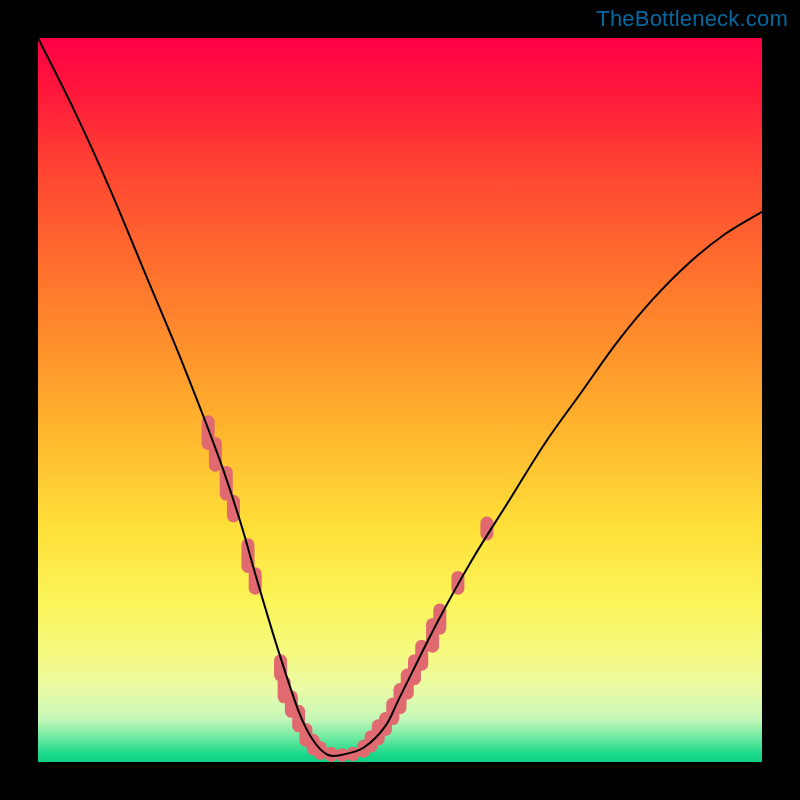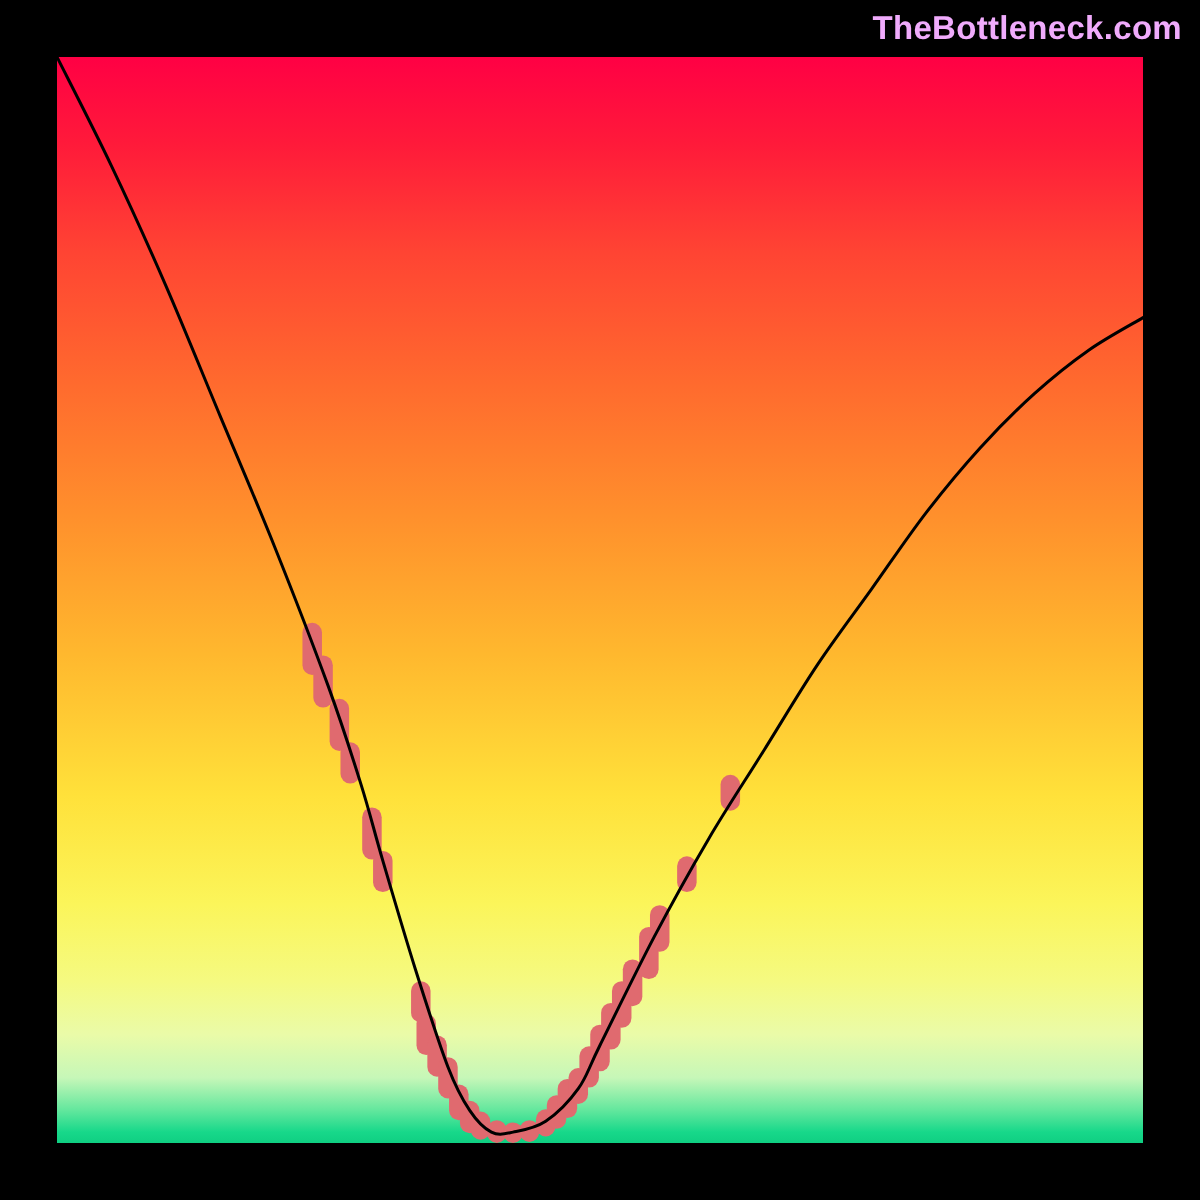--- a/index.html
+++ b/index.html
@@ -49,23 +49,23 @@
   svg.curves {
     position: absolute;
     inset: 0;
     width: 100%;
     height: 100%;
   }
   .watermark {
     position: absolute;
     top: 6px;
     right: 12px;
-    color: #f0abfc;
+    color: #0369a1;
     font-size: 22px;
-    font-weight: 700;
+    font-weight: 400;
     letter-spacing: 0.2px;
     user-select: none;
     pointer-events: none;
   }
 </style>
 </head>
 <body>
 
 <div class="stage">
   <div class="watermark">TheBottleneck.com</div>

